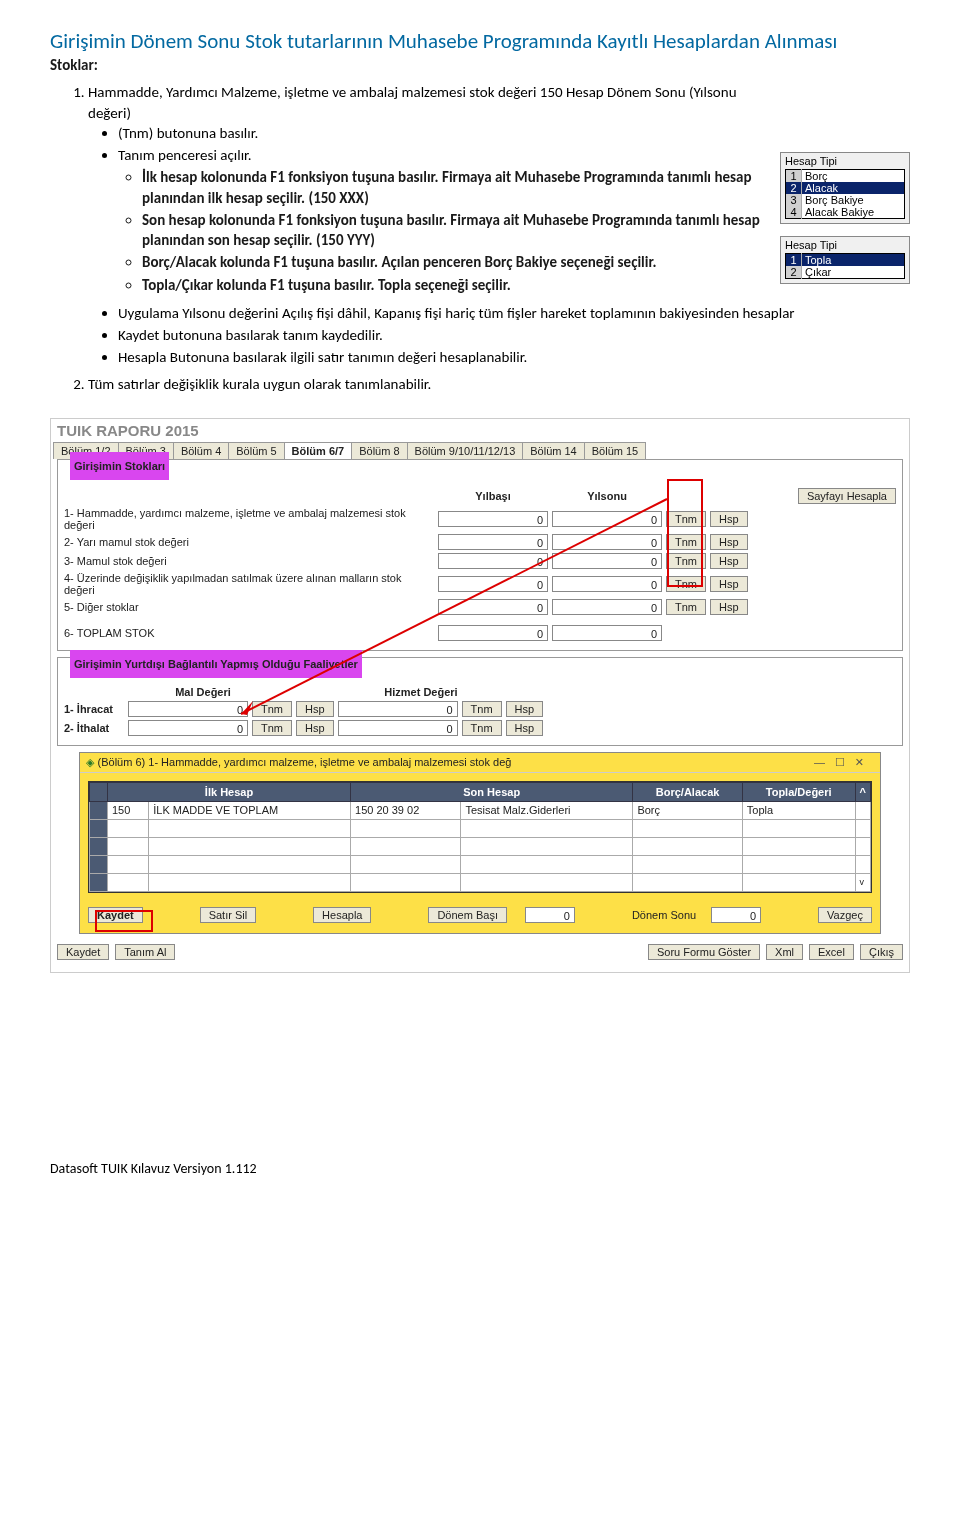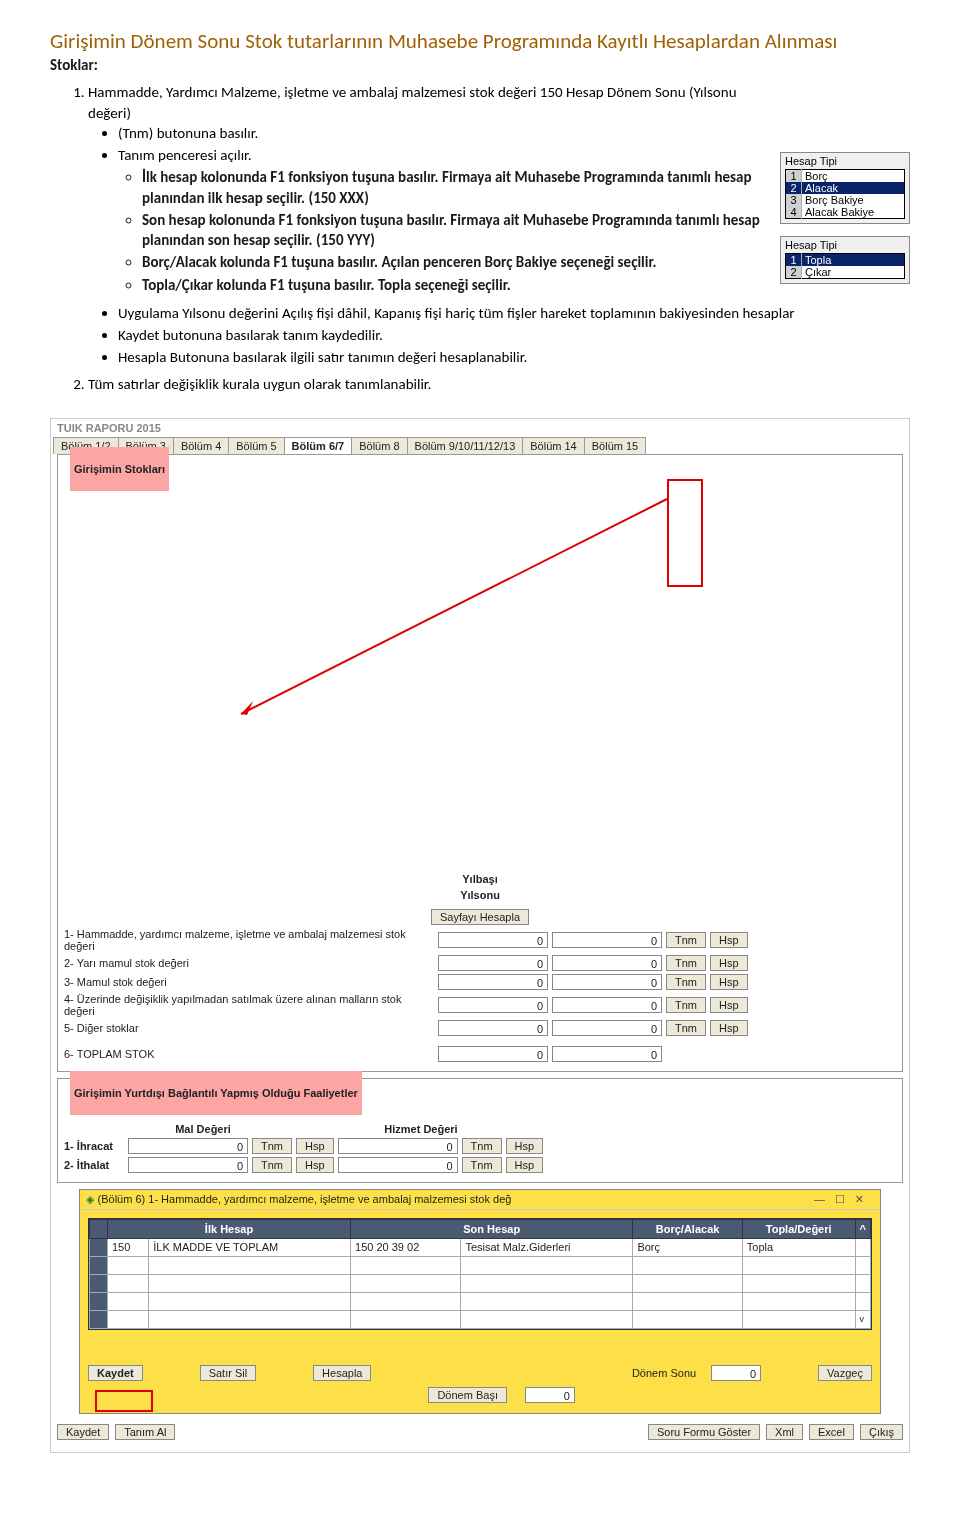--- a/index.html
+++ b/index.html
@@ -1,40 +1,40 @@
 <!DOCTYPE html>
 <html><head>
 <meta charset="utf-8">
 <style>
   * { box-sizing: border-box; margin: 0; padding: 0; }
   body { font-family: Calibri, Arial, sans-serif; font-size: 14px; color: #000; background: #fff; width: 960px; padding: 28px 50px 20px 50px; position: relative; }
-  .title { color: #a16207; font-size: 21px; font-weight: 400; line-height: 1.25; margin-bottom: 2px; }
+  .title { color: #0369a1; font-size: 21px; font-weight: 400; line-height: 1.25; margin-bottom: 2px; }
   .sub { color: #1a1a1a; font-weight: bold; font-size: 15px; margin-bottom: 8px; }
   .content { font-size: 15px; line-height: 1.35; }
   ol.main { list-style: decimal; padding-left: 38px; }
   ol.main > li { margin-bottom: 6px; }
   ul.b { list-style: disc; padding-left: 30px; }
   ul.b > li { margin-bottom: 2px; }
   ul.sub { list-style: circle; padding-left: 24px; }
   ul.sub > li { margin-bottom: 2px; }
   .float-img { float: right; margin-left: 8px; margin-bottom: 6px; }
   .hesap-box { border:1px solid #888; background:#f0f0f0; font-size:11px; font-family: Tahoma, Arial, sans-serif; padding:2px 4px 4px 4px; width:130px;}
   .hesap-box .lbl{ color:#000; padding-bottom:2px;}
   .hesap-box table{ background:#fff; border:1px solid #000; width:100%; border-collapse:collapse;}
   .hesap-box td{ padding:0 3px; font-size:11px;}
   .hesap-box td.n{ width:16px; background:#d0d0d0; border-right:1px solid #aaa; text-align:center;}
   .hesap-box tr.sel td{ background:#0a246a; color:#fff;}
   .clear{ clear:both;}
   .screenshot { border:1px solid #ccc; margin-top:18px; font-family: Tahoma, Arial, sans-serif; font-size:11px; color:#222; background:#fff; position:relative; padding-bottom:8px;}
-  .ss-title{ font-weight:bold; color:#888; padding:3px 6px; font-size:11px;}
+  .ss-title{ font-weight:bold; color:#888; padding:3px 6px; font-size:15px;}
   .tabbar{ display:flex; gap:0; padding:0 2px;}
   .tab{ border:1px solid #999; border-bottom:none; background:#ece9d8; padding:2px 7px; font-size:11px; margin-right:-1px;}
   .tab.active{ background:#fff; font-weight:bold;}
   .panel{ border:1px solid #999; margin:0 6px 6px 6px; padding:6px;}
-  .panel-title{ font-weight:bold; position:relative; top:-14px; left:6px; background:#fca5a5; padding:16px 4px; display:inline-block;}
+  .panel-title{ font-weight:bold; position:relative; top:-14px; left:6px; background:#d946ef; padding:8px 4px; display:inline-block;}
   .btn{ display:inline-block; border:1px solid #888; background:#ece9d8; padding:1px 8px; font-size:11px;}
   .val{ display:inline-block; border:1px solid #888; background:#fff; text-align:right; padding:0 4px; font-size:11px; height:16px; line-height:16px;}
   .row{ display:flex; align-items:center; margin:3px 0; gap:4px;}
   .row .lbl{ font-weight:normal; flex: 0 0 370px;}
   .row .lbl2{ font-weight:bold; flex: 0 0 60px;}
   .hdr{ font-weight:bold; text-align:center; display:inline-block;}
   .redbox{ position:absolute; border:2px solid #d00;}
   .modal{ border:1px solid #888; margin:6px 28px; background:#fde047;}
   .modal-title{ display:flex; justify-content:space-between; padding:3px 6px; font-size:11px; border-bottom:1px solid #ccc;}
   .modal-title .ctl{ letter-spacing:10px; color:#555;}
@@ -125,21 +125,21 @@
     <div class="tab">Bölüm 5</div>
     <div class="tab active">Bölüm 6/7</div>
     <div class="tab">Bölüm 8</div>
     <div class="tab">Bölüm 9/10/11/12/13</div>
     <div class="tab">Bölüm 14</div>
     <div class="tab">Bölüm 15</div>
   </div>
 
   <div class="panel">
     <span class="panel-title">Girişimin Stokları</span>
-    <div class="row" style="margin-top:-6px;flex-direction:column;">
+    <div class="row" style="margin-top:-6px;">
       <span class="lbl"></span>
       <span class="hdr" style="width:110px;">Yılbaşı</span>
       <span class="hdr" style="width:110px;">Yılsonu</span>
       <span style="flex:1"></span>
       <span class="btn">Sayfayı Hesapla</span>
     </div>
     <div class="row">
         <span class="lbl">1- Hammadde, yardımcı malzeme, işletme ve ambalaj malzemesi stok değeri</span>
         <span class="val" style="width:110px;">0</span>
         <span class="val" style="width:110px;">0</span>
@@ -275,21 +275,21 @@
               <td></td>
               <td style="font-size:9px;">v</td>
             </tr>
       </tbody>
         </table>
     </div>
     <div class="modal-foot">
       <span class="btn" style="font-weight:bold;">Kaydet</span>
       <span class="btn">Satır Sil</span>
       <span class="btn">Hesapla</span>
-      <span style="display:flex;align-items:flex-end;gap:18px;margin-top:43px;">
+      <span style="display:flex;align-items:flex-end;gap:18px;">
           <span class="btn">Dönem Başı</span>
           <span class="val" style="width:50px;">0</span>
         </span>
       <span style="display:flex;align-items:center;gap:15px;">
           <span style="font-size:11px;">Dönem Sonu</span>
           <span class="val" style="width:50px;">0</span>
         </span>
       <span class="btn">Vazgeç</span>
     </div>
   </div>

